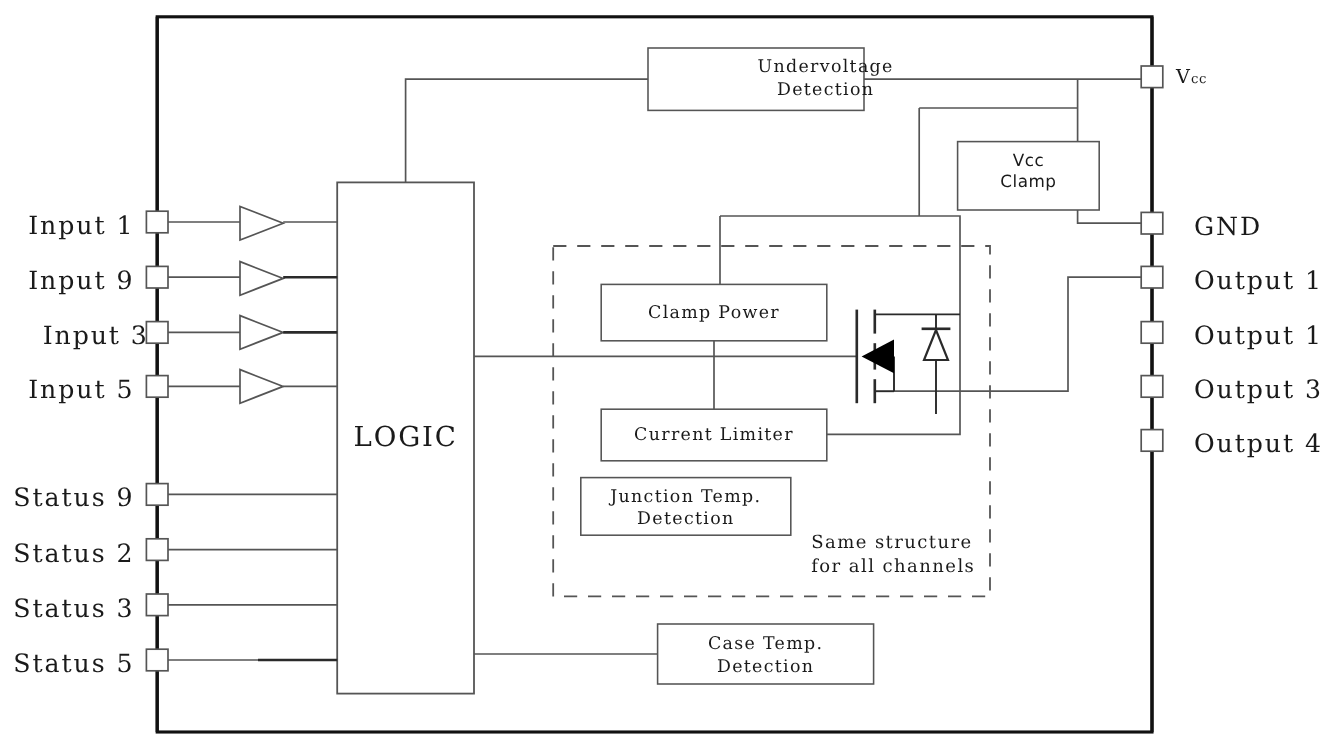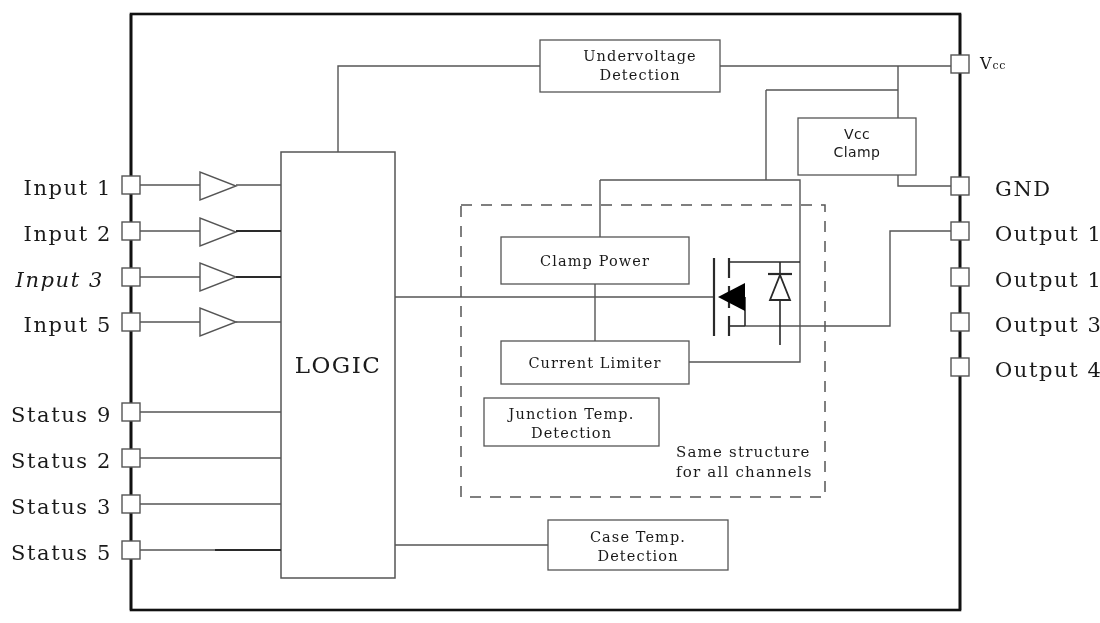--- a/index.html
+++ b/index.html
@@ -185,40 +185,40 @@
       <line x1="780" y1="300" x2="780" y2="345" stroke-width="1.6"></line>
     </g>
 
     <g stroke="#555555" stroke-width="1.4" fill="none">
       <line x1="395" y1="545" x2="548" y2="545"></line>
     </g>
 
   </svg>
 
   <div class="pin-label left" style="left:14px; top:178px; width:98px;">Input 1</div>
-  <div class="pin-label left" style="left:14px; top:224px; width:98px;">Input 2</div>
-  <div class="pin-label left" style="left:6px; top:270px; width:98px;font-style:italic;">Input 3</div>
+  <div class="pin-label left" style="left:14px; top:224px; width:98px;">Input 9</div>
+  <div class="pin-label left" style="left:26px; top:270px; width:98px;">Input 3</div>
   <div class="pin-label left" style="left:14px; top:315px; width:98px;">Input 5</div>
   <div class="pin-label left" style="left:4px; top:405px; width:108px;">Status 9</div>
   <div class="pin-label left" style="left:4px; top:451px; width:108px;">Status 2</div>
   <div class="pin-label left" style="left:4px; top:497px; width:108px;">Status 3</div>
   <div class="pin-label left" style="left:4px; top:543px; width:108px;">Status 5</div>
 
   <div class="vcc-label" style="left:980px; top:56px;">
     <span class="v">V</span><span class="cc">cc</span>
   </div>
   <div class="pin-label right" style="left:995px; top:179px;">GND</div>
   <div class="pin-label right" style="left:995px; top:224px;">Output 1</div>
   <div class="pin-label right" style="left:995px; top:270px;">Output 1</div>
   <div class="pin-label right" style="left:995px; top:315px;">Output 3</div>
   <div class="pin-label right" style="left:995px; top:360px;">Output 4</div>
 
   <div class="logic-label" style="left:281px; top:354px; width:114px;">LOGIC</div>
 
-  <div class="blk-label" style="left:540px; top:47px; width:200px;">Undervoltage
+  <div class="blk-label" style="left:540px; top:47px; width:200px;padding-left:48px;">Undervoltage
 Detection</div>
 
   <div class="blk-label sans" style="left:798px; top:126px; width:118px;">Vcc
 Clamp</div>
 
   <div class="blk-label" style="left:501px; top:252px; width:188px;">Clamp Power</div>
 
   <div class="blk-label" style="left:501px; top:354px; width:188px;">Current Limiter</div>
 
   <div class="blk-label" style="left:484px; top:405px; width:175px;">Junction Temp.

